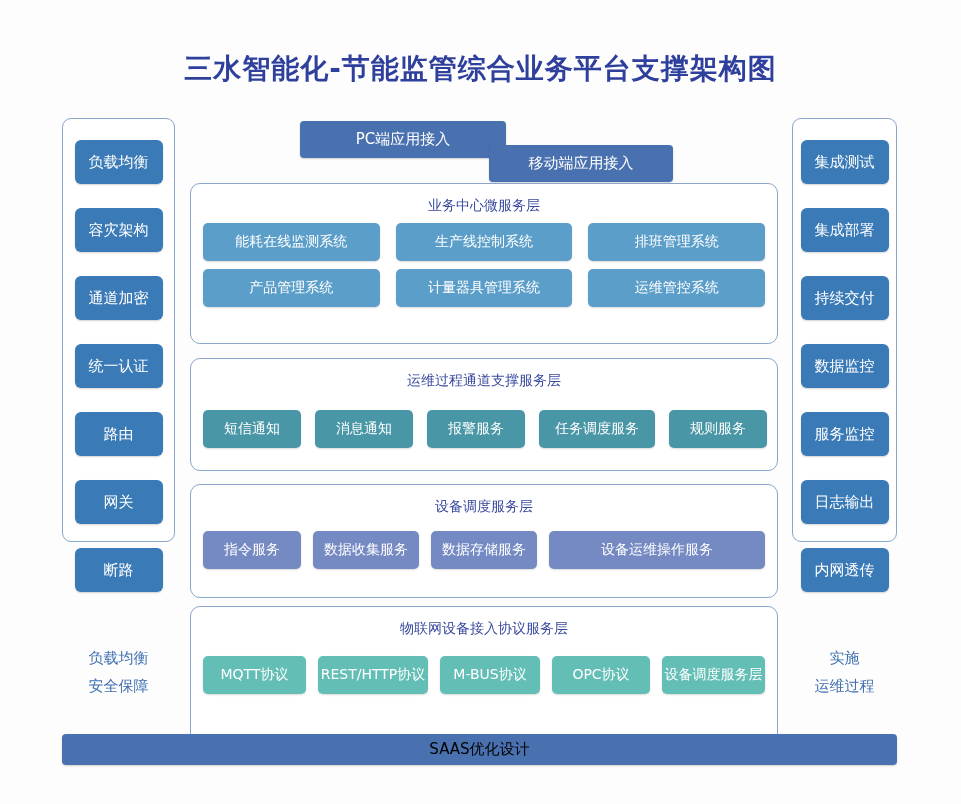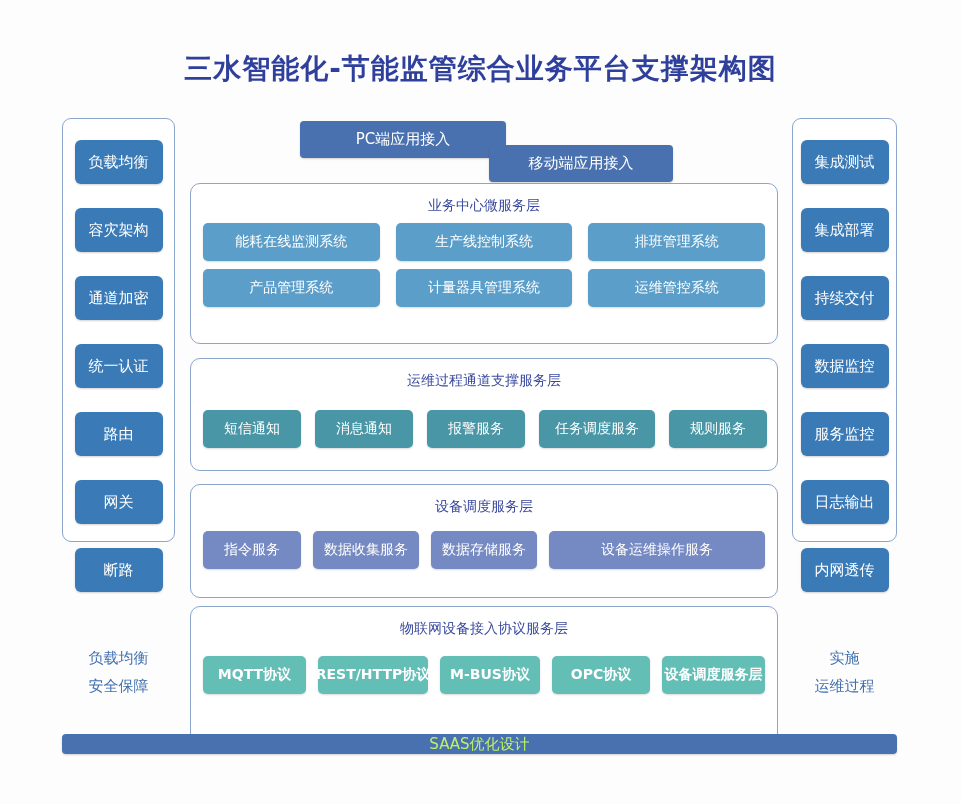--- a/index.html
+++ b/index.html
@@ -76,26 +76,26 @@
   .box.channel{background:var(--channel-box);}
   .w98{width:98px;} .w116{width:116px;}
   
   .frame.device{top:484px;height:114px;}
   .frame.device .box-row{margin-top:15px;gap:12px;}
   .box.device{background:var(--device-box);}
   .w106{width:106px;} .w218{width:218px;flex:1 1 auto;}
   
   .frame.iot{top:606px;height:139px;}
   .frame.iot .box-row{margin-top:18px;gap:12px;}
-  .box.iot{background:var(--iot-box);font-weight:bold;}
+  .box.iot{background:var(--iot-box);}
   .w103{width:103px;} .w110{width:110px;} .w100{width:100px;} .w105{width:105px;flex:1 1 auto;}
   
   .bottom-bar{
-    position:absolute;left:62px;top:734px;width:835px;height:20px;border-radius:4px;
-    background:var(--indigo-btn);color:#bef264;font-size:15px;
+    position:absolute;left:62px;top:734px;width:835px;height:31px;border-radius:4px;
+    background:var(--indigo-btn);color:#000000;font-size:15px;
     display:flex;align-items:center;justify-content:center;
     box-shadow:0 1px 2px rgba(0,0,0,.18);
   }
 </style>
 </head>
 <body>
 
 <div class="canvas">
 
   <div class="page-title">三水智能化-节能监管综合业务平台支撑架构图</div>

